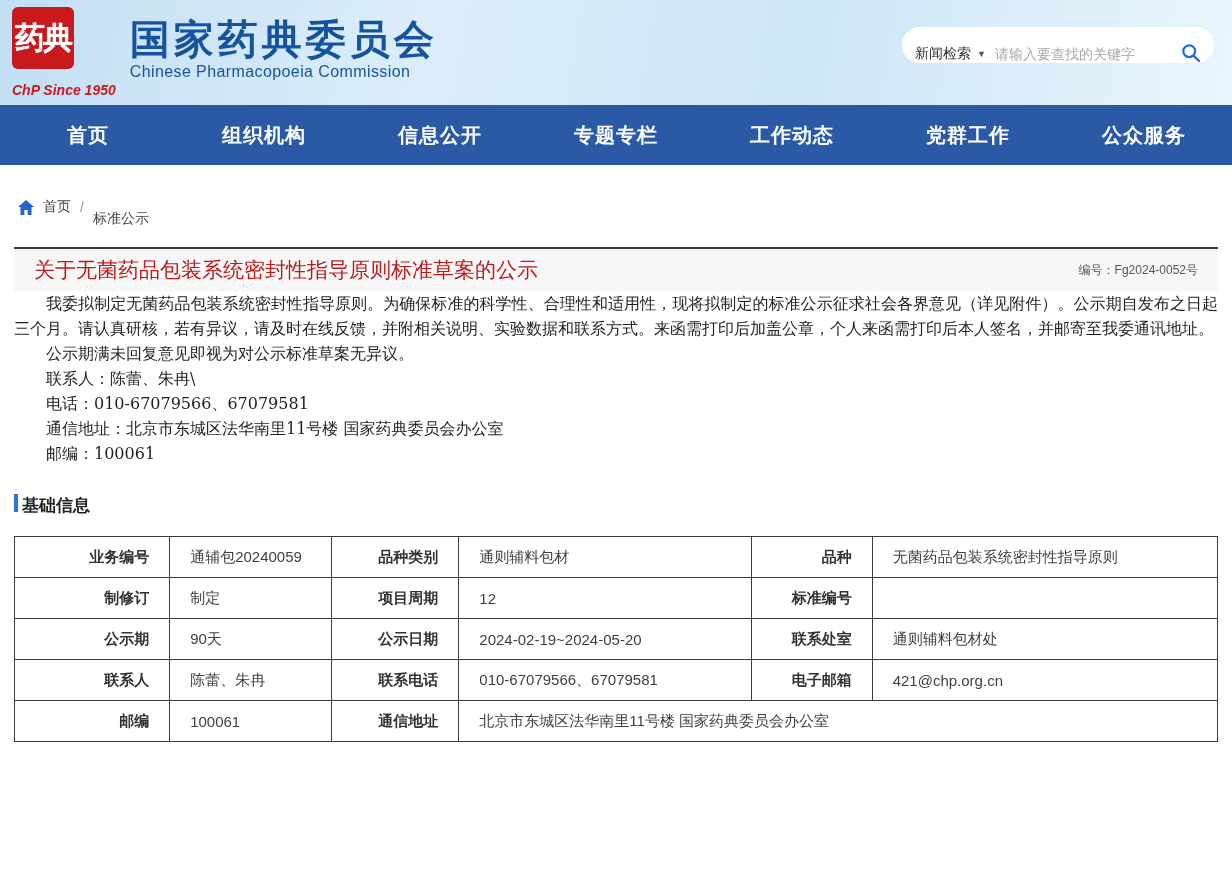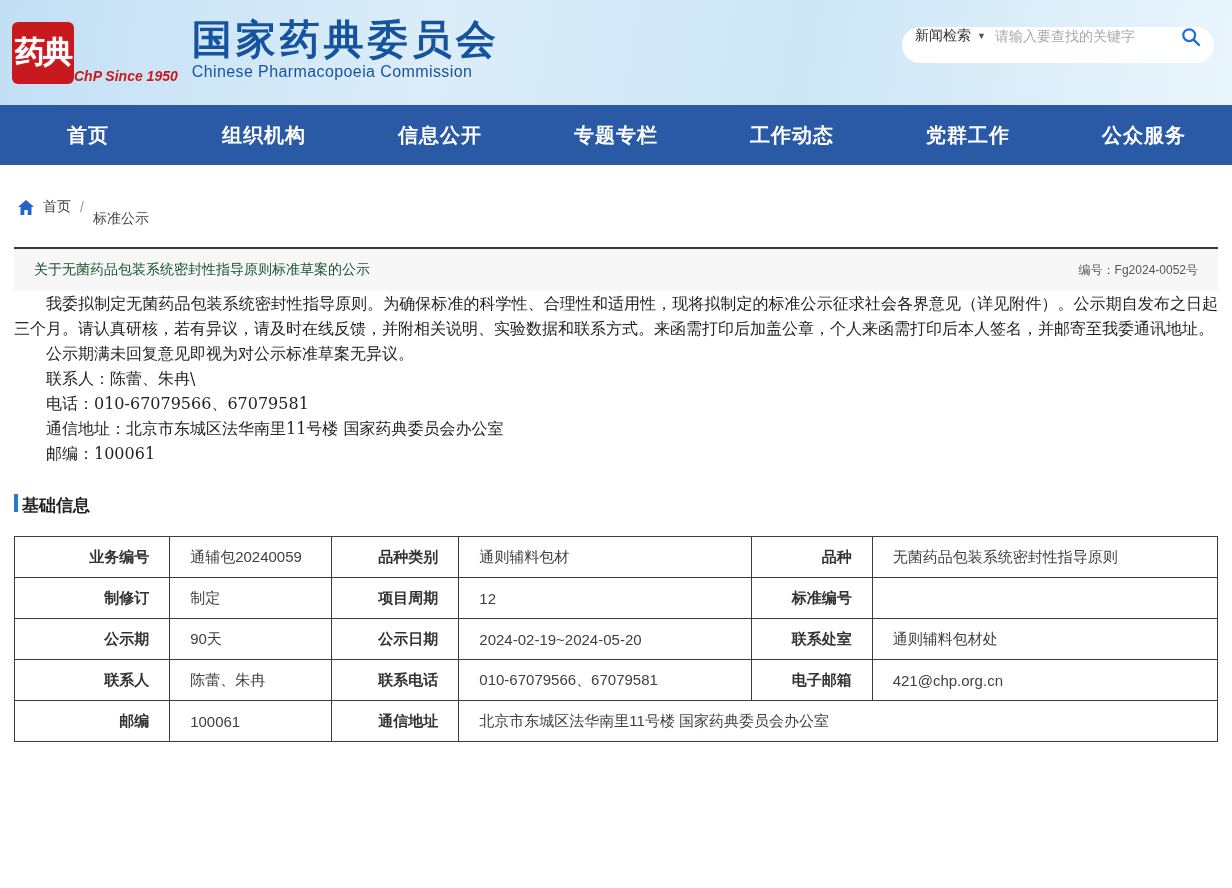--- a/index.html
+++ b/index.html
@@ -13,21 +13,21 @@
 
   
   .header {
     height:105px;
     background: linear-gradient(100deg,#c2dff4 0%, #dcedf9 35%, #cde6f6 65%, #e9f5fc 100%);
     position:relative;
     display:flex;
     align-items:center;
     padding-left:12px;
   }
-  .logo-block { display:flex; align-items:flex-end; cursor:pointer; }
+  .logo-block { display:flex; flex-direction:column; align-items:flex-start; cursor:pointer; }
   .logo-seal {
     width:62px; height:62px;
     background:#c8191f;
     border-radius:6px;
     color:#fff;
     display:flex; align-items:center; justify-content:center;
     font-family:"DejaVu Serif","Liberation Serif",serif;
     font-size:30px; font-weight:bold; letter-spacing:-2px;
     text-shadow:0 0 1px #fff;
   }
@@ -41,21 +41,21 @@
     letter-spacing:4px; line-height:1.05;
   }
   .site-subtitle {
     color:#15539f; font-size:16px; font-weight:normal;
     margin-top:3px; letter-spacing:0.4px;
   }
   .search-box {
     position:absolute; right:18px; top:27px;
     width:312px; height:36px;
     background:#fff; border-radius:18px;
-    display:flex; align-items:flex-start;
+    display:flex; align-items:flex-end;
     padding:0 13px; gap:7px;
   }
   .search-category { font-size:14px; color:#333; cursor:pointer; display:flex; align-items:center; gap:6px; white-space:nowrap; }
   .caret { font-size:9px; color:#555; }
   .search-input {
     border:none; outline:none; flex:1; min-width:0;
     font-size:14px; color:#333; background:transparent;
     font-family:"Liberation Sans","DejaVu Sans",sans-serif;
   }
   .search-input::placeholder { color:#a9a9a9; }
@@ -85,21 +85,21 @@
   
   .main { margin:0 14px; }
   .title-bar {
     margin-top:7px;
     background:#f7f7f7;
     border-top:2px solid #3a3a3a;
     height:44px;
     display:flex; justify-content:space-between; align-items:center;
     padding:0 20px;
   }
-  .notice-title { font-size:14px; color:#14532d; }
+  .notice-title { font-size:21px; color:#b91c1c; }
   .doc-number { font-size:12px; color:#555; }
 
   .body-text {
     font-family:"DejaVu Serif","Liberation Serif",serif;
     color:#1f1f1f; font-size:16px;
   }
   .body-text p { margin:0; text-indent:2em; line-height:25px; }
   .p-0 { margin-top:25px; text-align:justify; }
   .p-1 { margin-top:17px; }
   .p-2 { margin-top:32px; }

